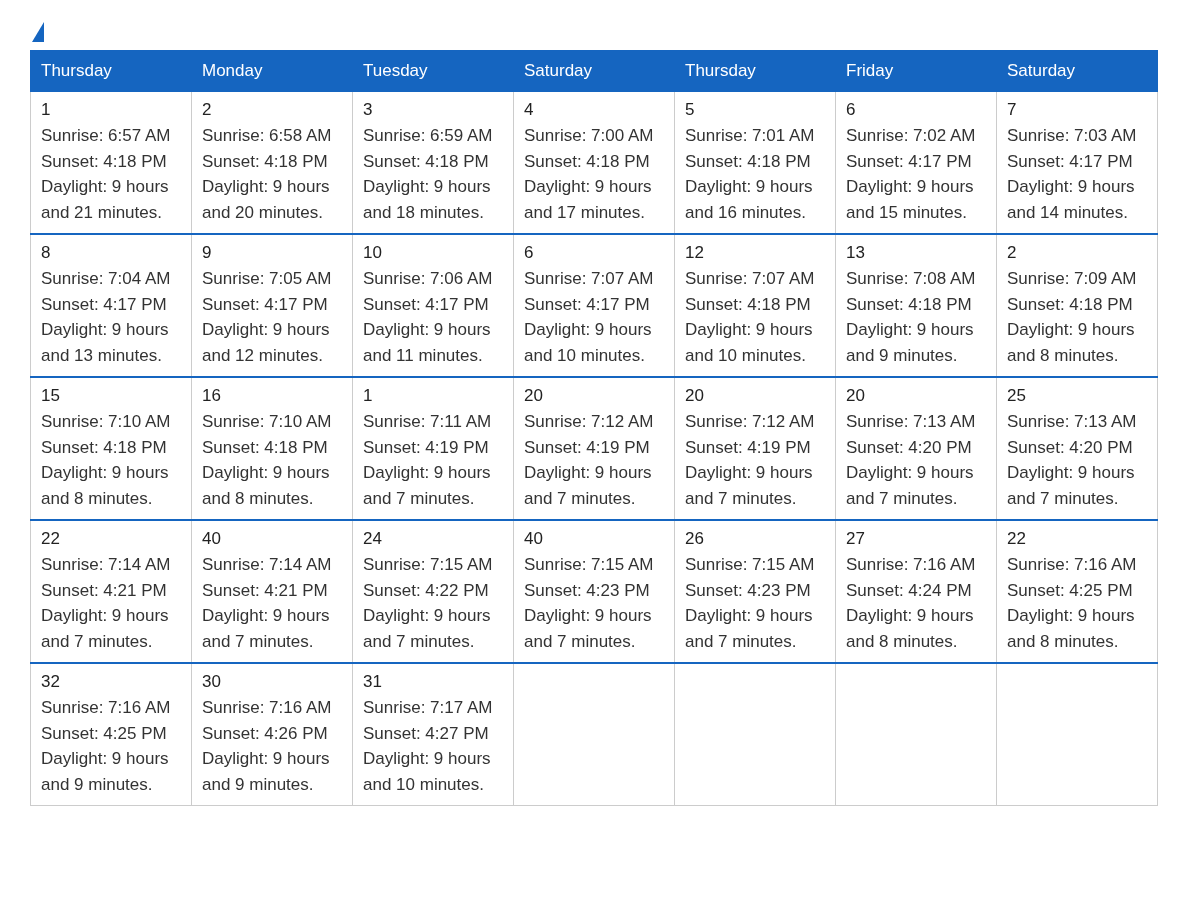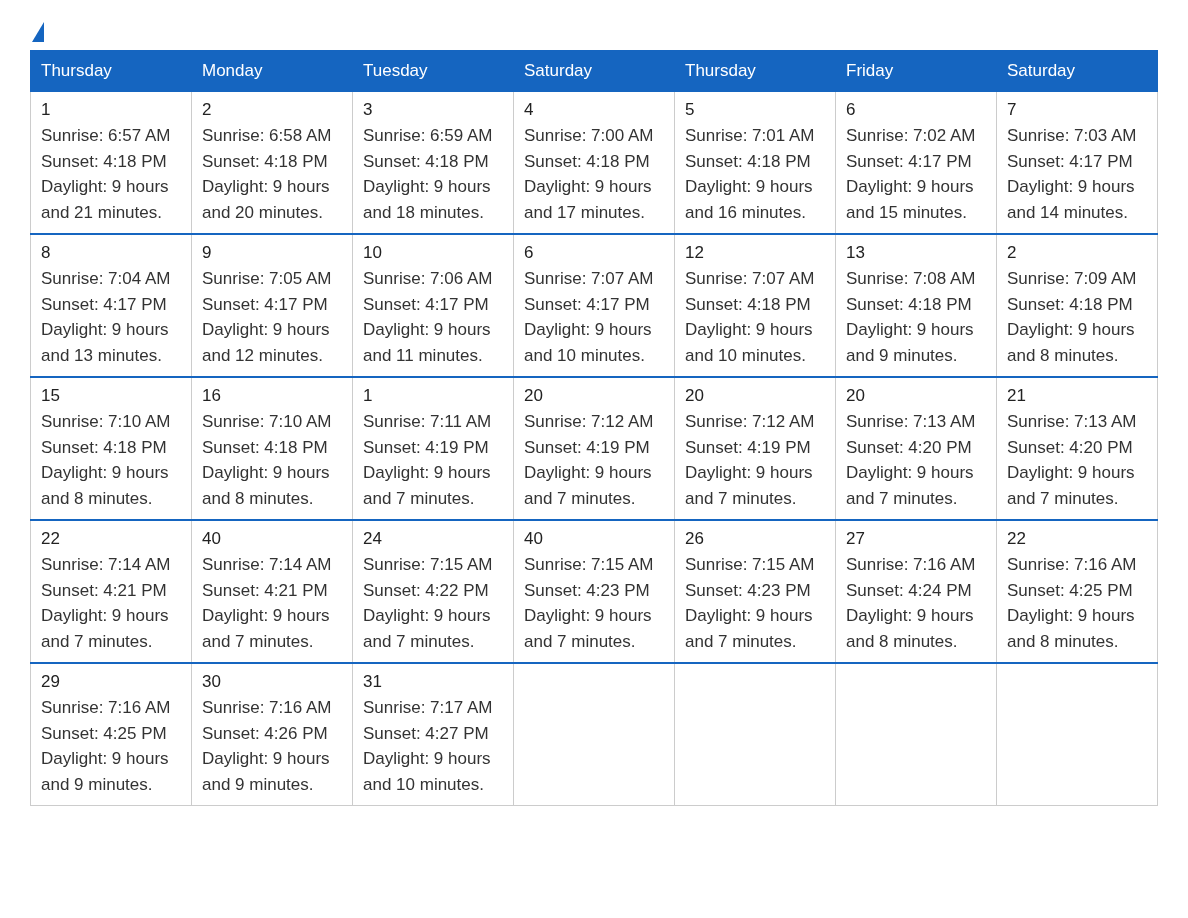--- a/index.html
+++ b/index.html
@@ -315,21 +315,21 @@
         <td>
         <span class="day-number">20</span>
         <div class="day-info">
           Sunrise: 7:13 AM<br>
           Sunset: 4:20 PM<br>
           Daylight: 9 hours<br>
           and 7 minutes.
         </div>
       </td>
         <td>
-        <span class="day-number">21</span>
+        <span class="day-number">25</span>
         <div class="day-info">
           Sunrise: 7:13 AM<br>
           Sunset: 4:20 PM<br>
           Daylight: 9 hours<br>
           and 7 minutes.
         </div>
       </td>
       </tr>
       <tr>
         <td>
@@ -391,21 +391,21 @@
         <div class="day-info">
           Sunrise: 7:16 AM<br>
           Sunset: 4:25 PM<br>
           Daylight: 9 hours<br>
           and 8 minutes.
         </div>
       </td>
       </tr>
       <tr>
         <td>
-        <span class="day-number">29</span>
+        <span class="day-number">32</span>
         <div class="day-info">
           Sunrise: 7:16 AM<br>
           Sunset: 4:25 PM<br>
           Daylight: 9 hours<br>
           and 9 minutes.
         </div>
       </td>
         <td>
         <span class="day-number">30</span>
         <div class="day-info">

